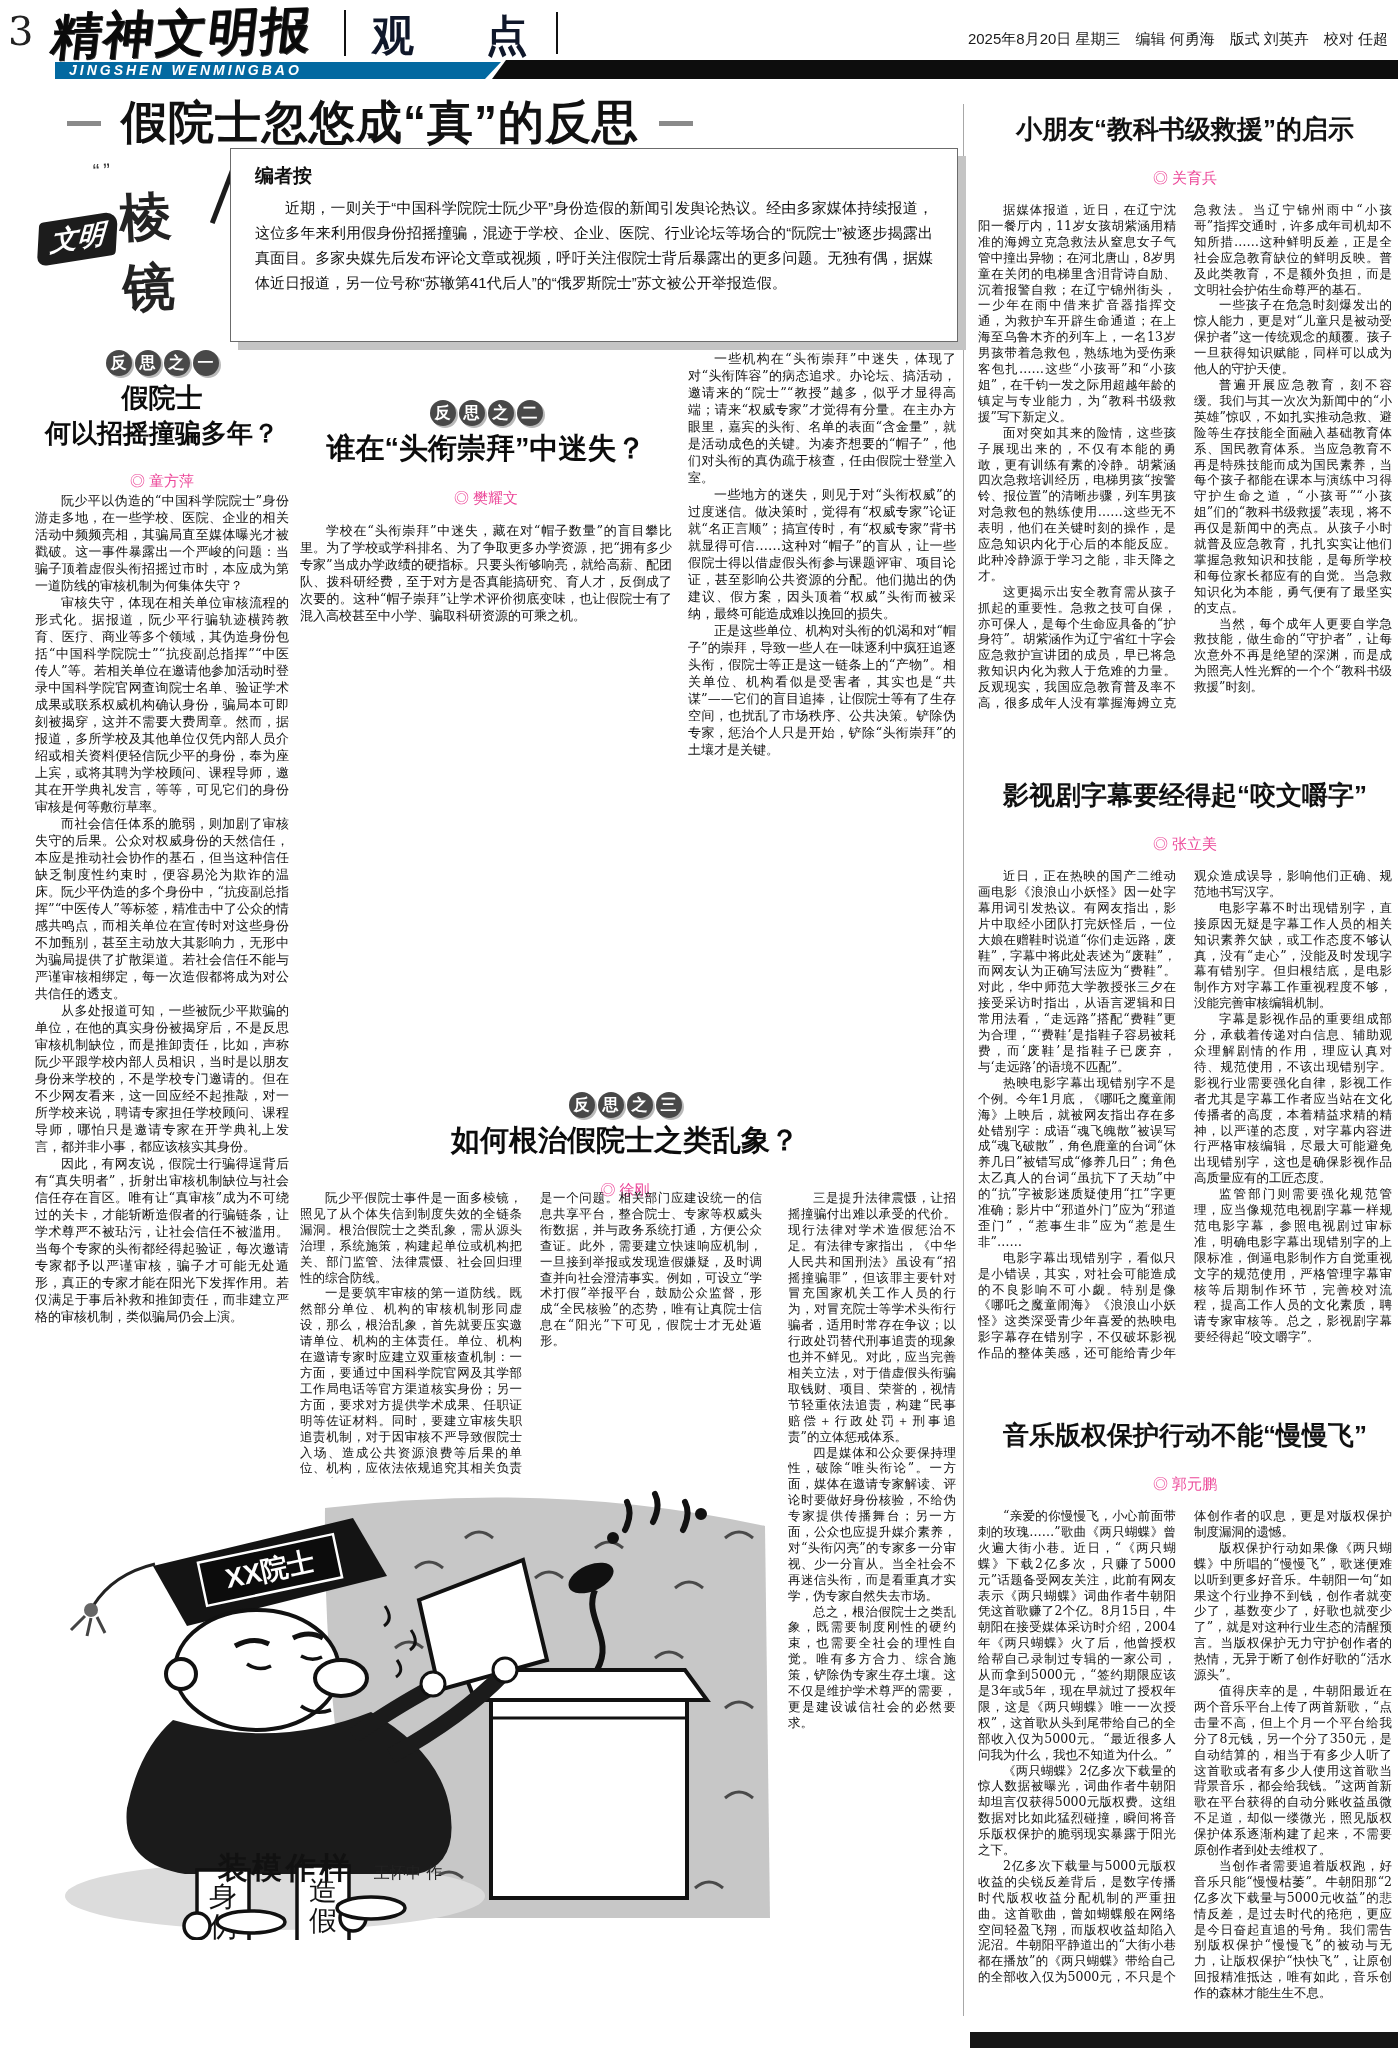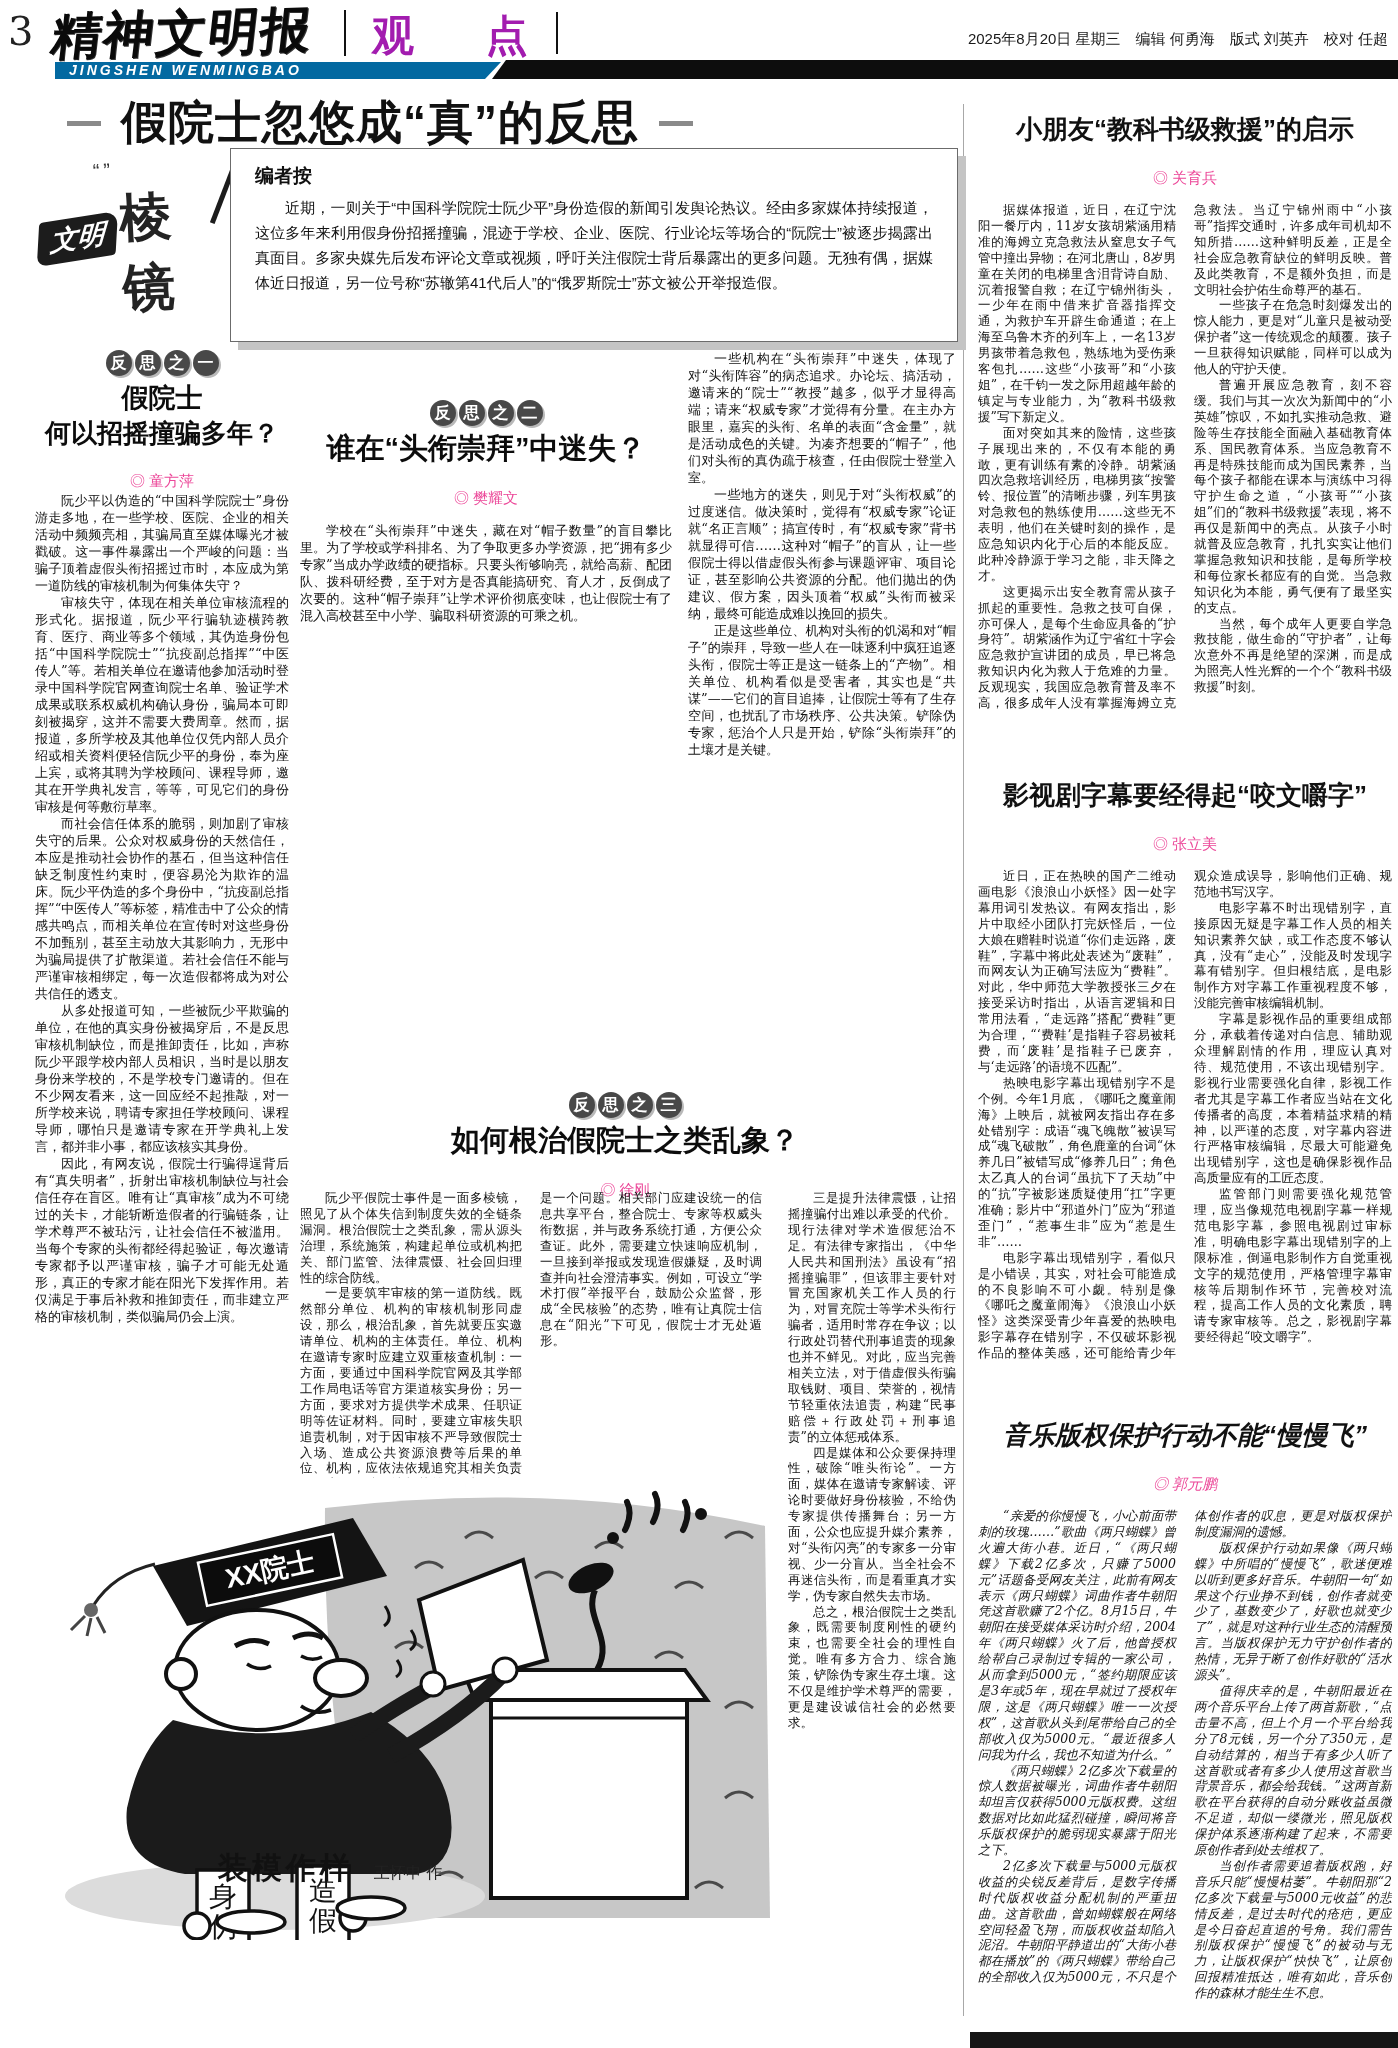--- a/index.html
+++ b/index.html
@@ -4,21 +4,21 @@
 <style>
   html,body{margin:0;padding:0;background:#e8e8e8;}
   .page{position:relative;width:1398px;height:2048px;background:#fff;margin:0 auto;overflow:hidden;
         font-family:"Liberation Sans",sans-serif;color:#111;}
   .abs{position:absolute;}
   
   .pagenum{font-family:"DejaVu Serif",serif;font-size:40px;color:#222;}
   .masthead{font-family:"DejaVu Serif",serif;font-weight:900;font-size:50px;letter-spacing:2px;
             transform:skewX(-8deg) rotate(-1.5deg);color:#0a0a0a;text-shadow:1px 1px 0 #333;}
   .vline{width:2px;background:#111;}
-  .section-title{font-size:42px;font-weight:900;letter-spacing:30px;color:#a21caf;}
+  .section-title{font-size:42px;font-weight:900;letter-spacing:30px;color:#0f172a;}
   .dateline{font-size:15px;color:#1a1a1a;white-space:nowrap;}
   .pinyin-bar{background:#0369a1;color:#fff;font-style:italic;font-weight:bold;font-size:14px;
               letter-spacing:3px;line-height:17px;padding-left:14px;
               clip-path:polygon(0 0,100% 0,calc(100% - 16px) 100%,0 100%);}
   .black-bar{background:#0d0d0d;clip-path:polygon(14px 0,100% 0,100% 100%,0 100%);}
   
   .headline-row{display:flex;align-items:center;gap:20px;justify-content:center;}
   .hdash{width:34px;height:5px;background:#8a8a8a;}
   .headline{font-size:46px;font-weight:900;letter-spacing:1px;white-space:nowrap;}
   .logo{transform:rotate(-3deg);}
@@ -264,21 +264,21 @@
     <div class="body b125 cols2" style="margin-top:14px;height:516px;">
         <p>近日，正在热映的国产二维动画电影《浪浪山小妖怪》因一处字幕用词引发热议。有网友指出，影片中取经小团队打完妖怪后，一位大娘在赠鞋时说道“你们走远路，废鞋”，字幕中将此处表述为“废鞋”，而网友认为正确写法应为“费鞋”。对此，华中师范大学教授张三夕在接受采访时指出，从语言逻辑和日常用法看，“走远路”搭配“费鞋”更为合理，“‘费鞋’是指鞋子容易被耗费，而‘废鞋’是指鞋子已废弃，与‘走远路’的语境不匹配”。</p>
         <p>热映电影字幕出现错别字不是个例。今年1月底，《哪吒之魔童闹海》上映后，就被网友指出存在多处错别字：成语“魂飞魄散”被误写成“魂飞破散”，角色鹿童的台词“休养几日”被错写成“修养几日”；角色太乙真人的台词“虽抗下了天劫”中的“抗”字被影迷质疑使用“扛”字更准确；影片中“邪道外门”应为“邪道歪门”，“惹事生非”应为“惹是生非”……</p>
         <p>电影字幕出现错别字，看似只是小错误，其实，对社会可能造成的不良影响不可小觑。特别是像《哪吒之魔童闹海》《浪浪山小妖怪》这类深受青少年喜爱的热映电影字幕存在错别字，不仅破坏影视作品的整体美感，还可能给青少年观众造成误导，影响他们正确、规范地书写汉字。</p>
         <p>电影字幕不时出现错别字，直接原因无疑是字幕工作人员的相关知识素养欠缺，或工作态度不够认真，没有“走心”，没能及时发现字幕有错别字。但归根结底，是电影制作方对字幕工作重视程度不够，没能完善审核编辑机制。</p>
         <p>字幕是影视作品的重要组成部分，承载着传递对白信息、辅助观众理解剧情的作用，理应认真对待、规范使用，不该出现错别字。影视行业需要强化自律，影视工作者尤其是字幕工作者应当站在文化传播者的高度，本着精益求精的精神，以严谨的态度，对字幕内容进行严格审核编辑，尽最大可能避免出现错别字，这也是确保影视作品高质量应有的工匠态度。</p>
         <p>监管部门则需要强化规范管理，应当像规范电视剧字幕一样规范电影字幕，参照电视剧过审标准，明确电影字幕出现错别字的上限标准，倒逼电影制作方自觉重视文字的规范使用，严格管理字幕审核等后期制作环节，完善校对流程，提高工作人员的文化素质，聘请专家审核等。总之，影视剧字幕要经得起“咬文嚼字”。</p>
       </div>
   </div>
 
-  <div class="abs" style="left:978px;top:1418px;width:414px;font-style:italic;">
+  <div class="abs" style="left:978px;top:1418px;width:414px;">
     <div class="railtitle">音乐版权保护行动不能“慢慢飞”</div>
     <div class="author center">◎ 郭元鹏</div>
     <div class="body b125 cols2" style="margin-top:14px;height:514px;">
         <p>“亲爱的你慢慢飞，小心前面带刺的玫瑰……”歌曲《两只蝴蝶》曾火遍大街小巷。近日，“《两只蝴蝶》下载2亿多次，只赚了5000元”话题备受网友关注，此前有网友表示《两只蝴蝶》词曲作者牛朝阳凭这首歌赚了2个亿。8月15日，牛朝阳在接受媒体采访时介绍，2004年《两只蝴蝶》火了后，他曾授权给帮自己录制过专辑的一家公司，从而拿到5000元，“签约期限应该是3年或5年，现在早就过了授权年限，这是《两只蝴蝶》唯一一次授权”，这首歌从头到尾带给自己的全部收入仅为5000元。“最近很多人问我为什么，我也不知道为什么。”</p>
         <p>《两只蝴蝶》2亿多次下载量的惊人数据被曝光，词曲作者牛朝阳却坦言仅获得5000元版权费。这组数据对比如此猛烈碰撞，瞬间将音乐版权保护的脆弱现实暴露于阳光之下。</p>
         <p>2亿多次下载量与5000元版权收益的尖锐反差背后，是数字传播时代版权收益分配机制的严重扭曲。这首歌曲，曾如蝴蝶般在网络空间轻盈飞翔，而版权收益却陷入泥沼。牛朝阳平静道出的“大街小巷都在播放”的《两只蝴蝶》带给自己的全部收入仅为5000元，不只是个体创作者的叹息，更是对版权保护制度漏洞的遗憾。</p>
         <p>版权保护行动如果像《两只蝴蝶》中所唱的“慢慢飞”，歌迷便难以听到更多好音乐。牛朝阳一句“如果这个行业挣不到钱，创作者就变少了，基数变少了，好歌也就变少了”，就是对这种行业生态的清醒预言。当版权保护无力守护创作者的热情，无异于断了创作好歌的“活水源头”。</p>
         <p>值得庆幸的是，牛朝阳最近在两个音乐平台上传了两首新歌，“点击量不高，但上个月一个平台给我分了8元钱，另一个分了350元，是自动结算的，相当于有多少人听了这首歌或者有多少人使用这首歌当背景音乐，都会给我钱。”这两首新歌在平台获得的自动分账收益虽微不足道，却似一缕微光，照见版权保护体系逐渐构建了起来，不需要原创作者到处去维权了。</p>
         <p>当创作者需要追着版权跑，好音乐只能“慢慢枯萎”。牛朝阳那“2亿多次下载量与5000元收益”的悲情反差，是过去时代的疮疤，更应是今日奋起直追的号角。我们需告别版权保护“慢慢飞”的被动与无力，让版权保护“快快飞”，让原创回报精准抵达，唯有如此，音乐创作的森林才能生生不息。</p>
       </div>

